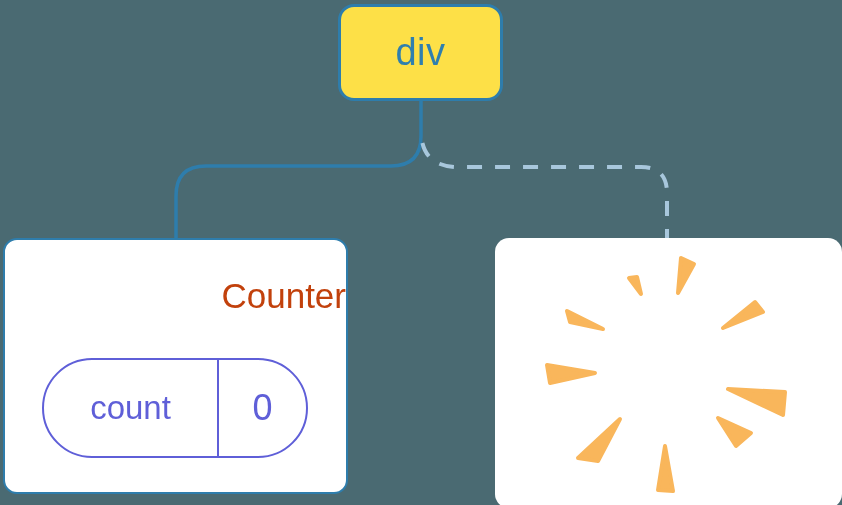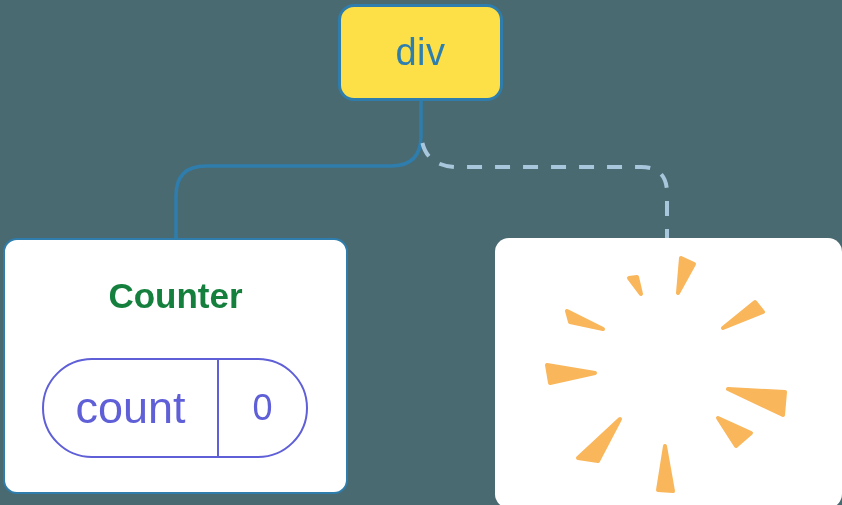--- a/index.html
+++ b/index.html
@@ -26,31 +26,31 @@
   }
 
   
   .counter-card{
     position:absolute;left:3px;top:238px;width:345px;height:256px;
     background:#ffffff;border:2px solid #2e7dac;border-radius:14px;
     box-sizing:border-box;
   }
   .counter-title{
     position:absolute;left:0;top:36px;width:100%;
-    text-align:center;color:#15803d;font-size:35px;font-weight:700;
+    text-align:right;color:#c2410c;font-size:35px;font-weight:400;
   }
   .state-pill{
     position:absolute;left:37px;top:118px;width:266px;height:100px;
     border:2px solid #5f5fd8;border-radius:50px;
     box-sizing:border-box;display:flex;align-items:stretch;overflow:hidden;
     background:#ffffff;
   }
   .state-pill .pill-key{
     flex:0 0 173px;display:flex;align-items:center;justify-content:center;
-    color:#5f5fd8;font-size:45px;
+    color:#5f5fd8;font-size:33px;
   }
   .state-pill .pill-value{
     flex:1;border-left:2px solid #5f5fd8;
     display:flex;align-items:center;justify-content:center;
     color:#5f5fd8;font-size:36px;
   }
 
   
   .poof-card{
     position:absolute;left:495px;top:238px;width:347px;height:270px;

